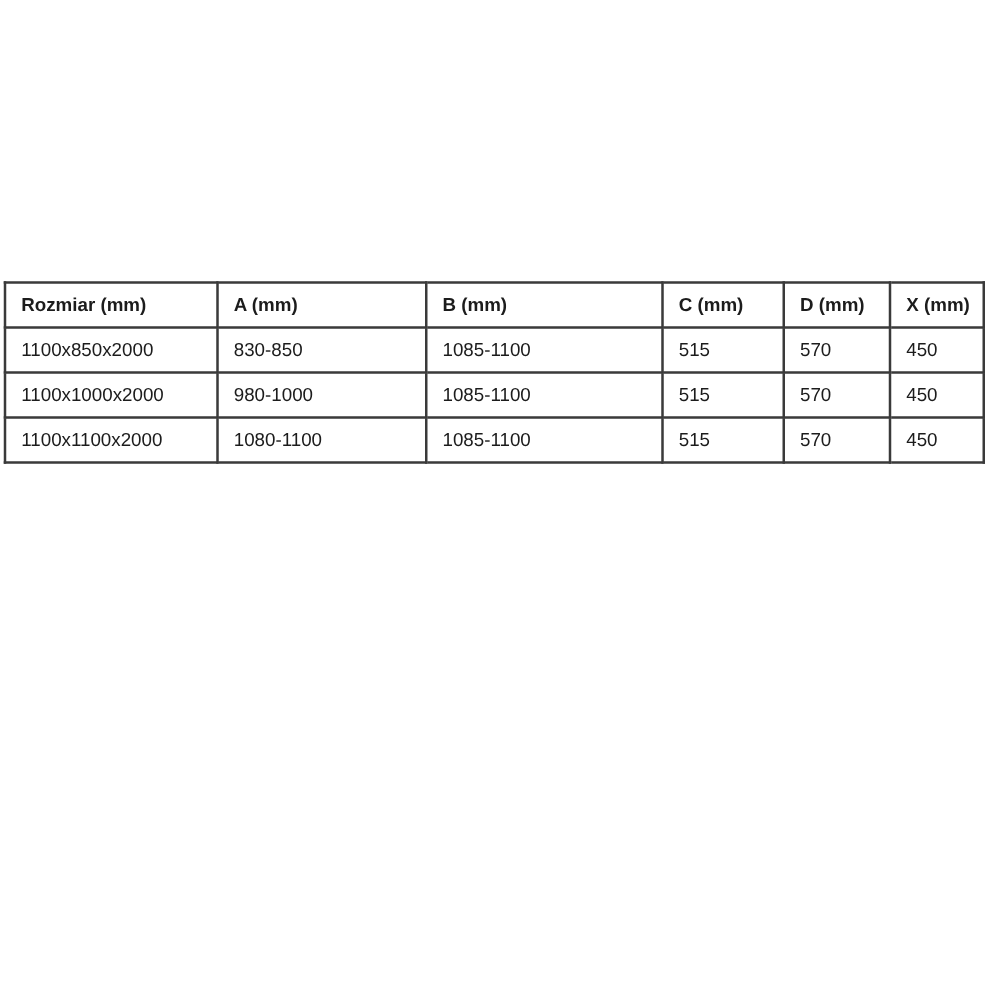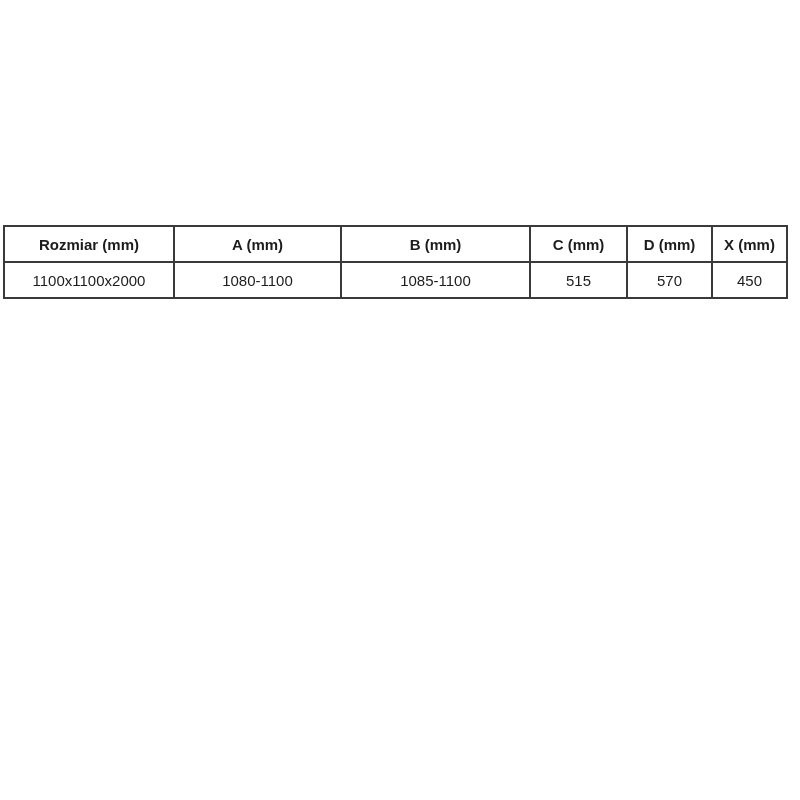--- a/index.html
+++ b/index.html
@@ -27,22 +27,22 @@
     left: 3px;
     top: 225px;
     width: 783px;
     border-collapse: collapse;
     table-layout: fixed;
   }
   table.spec-table th,
   table.spec-table td {
     border: 2px solid var(--border);
     height: 36px;
-    padding: 0 0;
-    text-align: center;
+    padding: 0 12px;
+    text-align: left;
     vertical-align: middle;
     font-size: 15px;
     color: var(--text);
     white-space: nowrap;
     overflow: hidden;
   }
   table.spec-table th {
     font-weight: bold;
   }
 </style>
@@ -64,20 +64,36 @@
         <th>Rozmiar (mm)</th>
         <th>A (mm)</th>
         <th>B (mm)</th>
         <th>C (mm)</th>
         <th>D (mm)</th>
         <th>X (mm)</th>
       </tr>
     </thead>
     <tbody>
       <tr>
+        <td>1100x850x2000</td>
+        <td>830-850</td>
+        <td>1085-1100</td>
+        <td>515</td>
+        <td>570</td>
+        <td>450</td>
+      </tr>
+      <tr>
+        <td>1100x1000x2000</td>
+        <td>980-1000</td>
+        <td>1085-1100</td>
+        <td>515</td>
+        <td>570</td>
+        <td>450</td>
+      </tr>
+      <tr>
         <td>1100x1100x2000</td>
         <td>1080-1100</td>
         <td>1085-1100</td>
         <td>515</td>
         <td>570</td>
         <td>450</td>
       </tr>
     </tbody>
   </table>
 </div>

